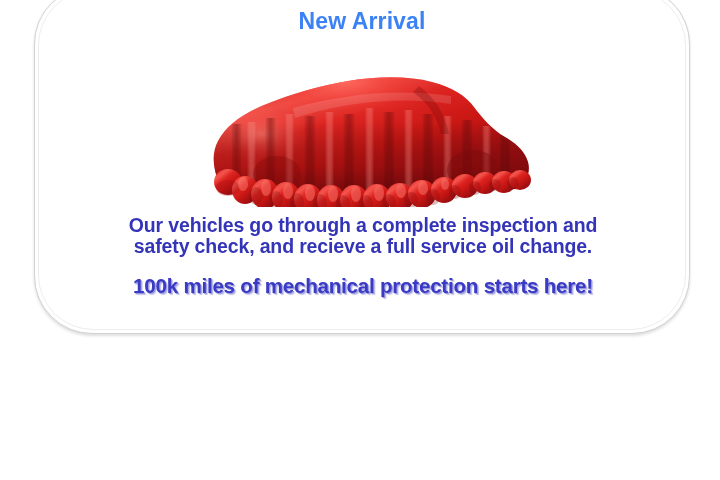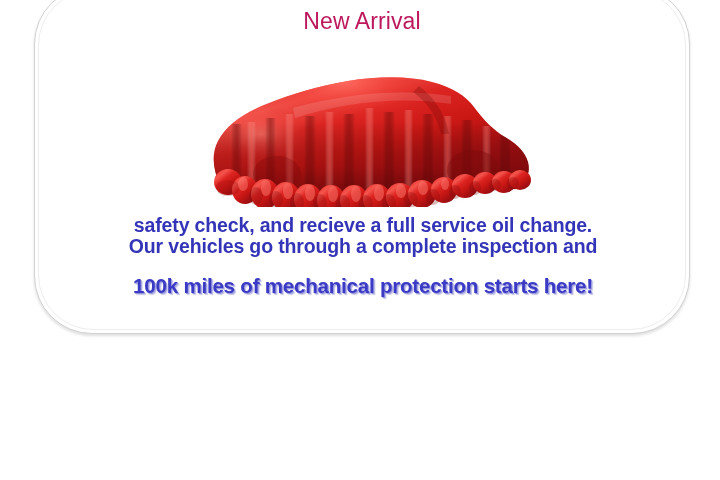--- a/index.html
+++ b/index.html
@@ -42,22 +42,22 @@
   }
 
   
   .card-title {
     position: absolute;
     left: 0;
     top: 23px;
     width: 100%;
     text-align: center;
     font-size: 23px;
-    font-weight: normal;
-    color: #be185d;
+    font-weight: bold;
+    color: #3b82f6;
     letter-spacing: 0.1px;
     line-height: 1;
   }
 
   
   .vehicle-art {
     position: absolute;
     left: 138px;
     top: 55px;
     width: 380px;
@@ -255,19 +255,19 @@
         <ellipse cx="183" cy="152" rx="5" ry="8" fill="#ff8176"></ellipse>
         <ellipse cx="206" cy="151" rx="5" ry="8" fill="#ff8176"></ellipse>
         <ellipse cx="228" cy="149" rx="5" ry="7" fill="#ff8176"></ellipse>
         <ellipse cx="250" cy="146" rx="5" ry="7" fill="#ff8176"></ellipse>
         <ellipse cx="272" cy="142" rx="4" ry="6" fill="#ff8176"></ellipse>
       </g>
     </svg>
   </div>
 
   <div class="body-copy">
+    <span class="copy-line">Our vehicles go through a complete inspection and</span>
     <span class="copy-line">safety check, and recieve a full service oil change.</span>
-    <span class="copy-line">Our vehicles go through a complete inspection and</span>
   </div>
 
   <div class="tagline">100k miles of mechanical protection starts here!</div>
 
 </div>
 
 </body></html>

